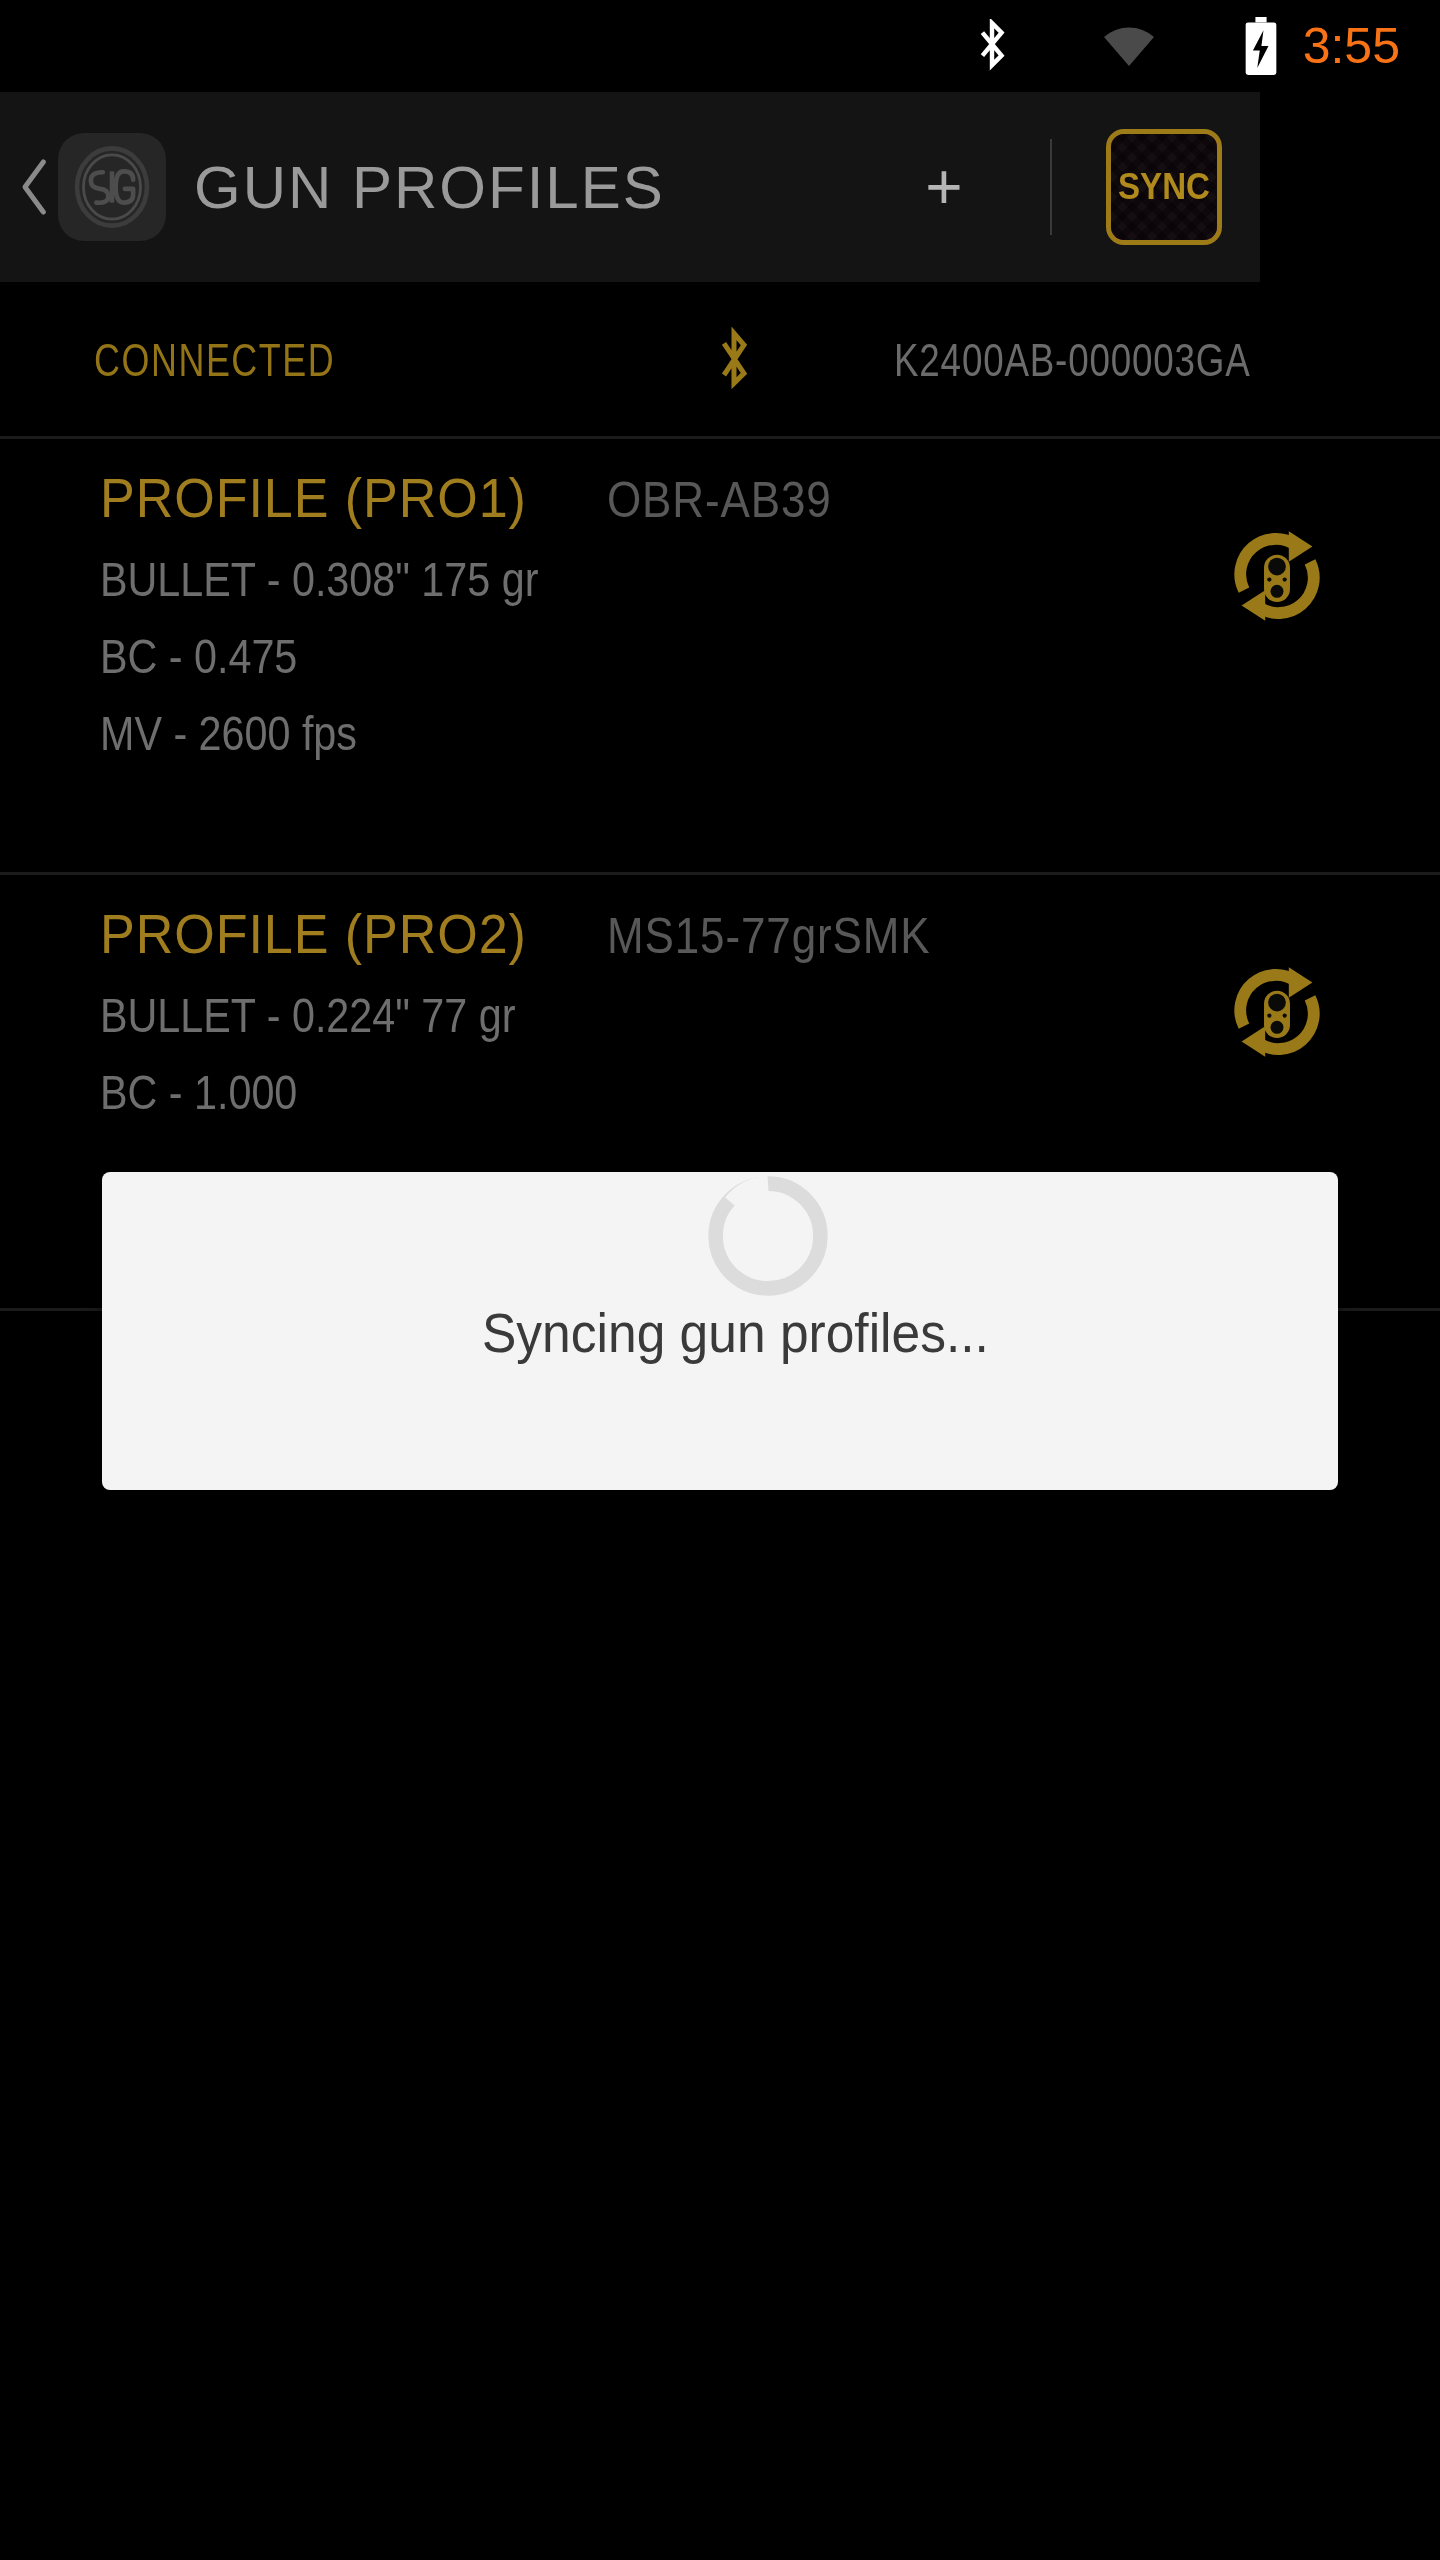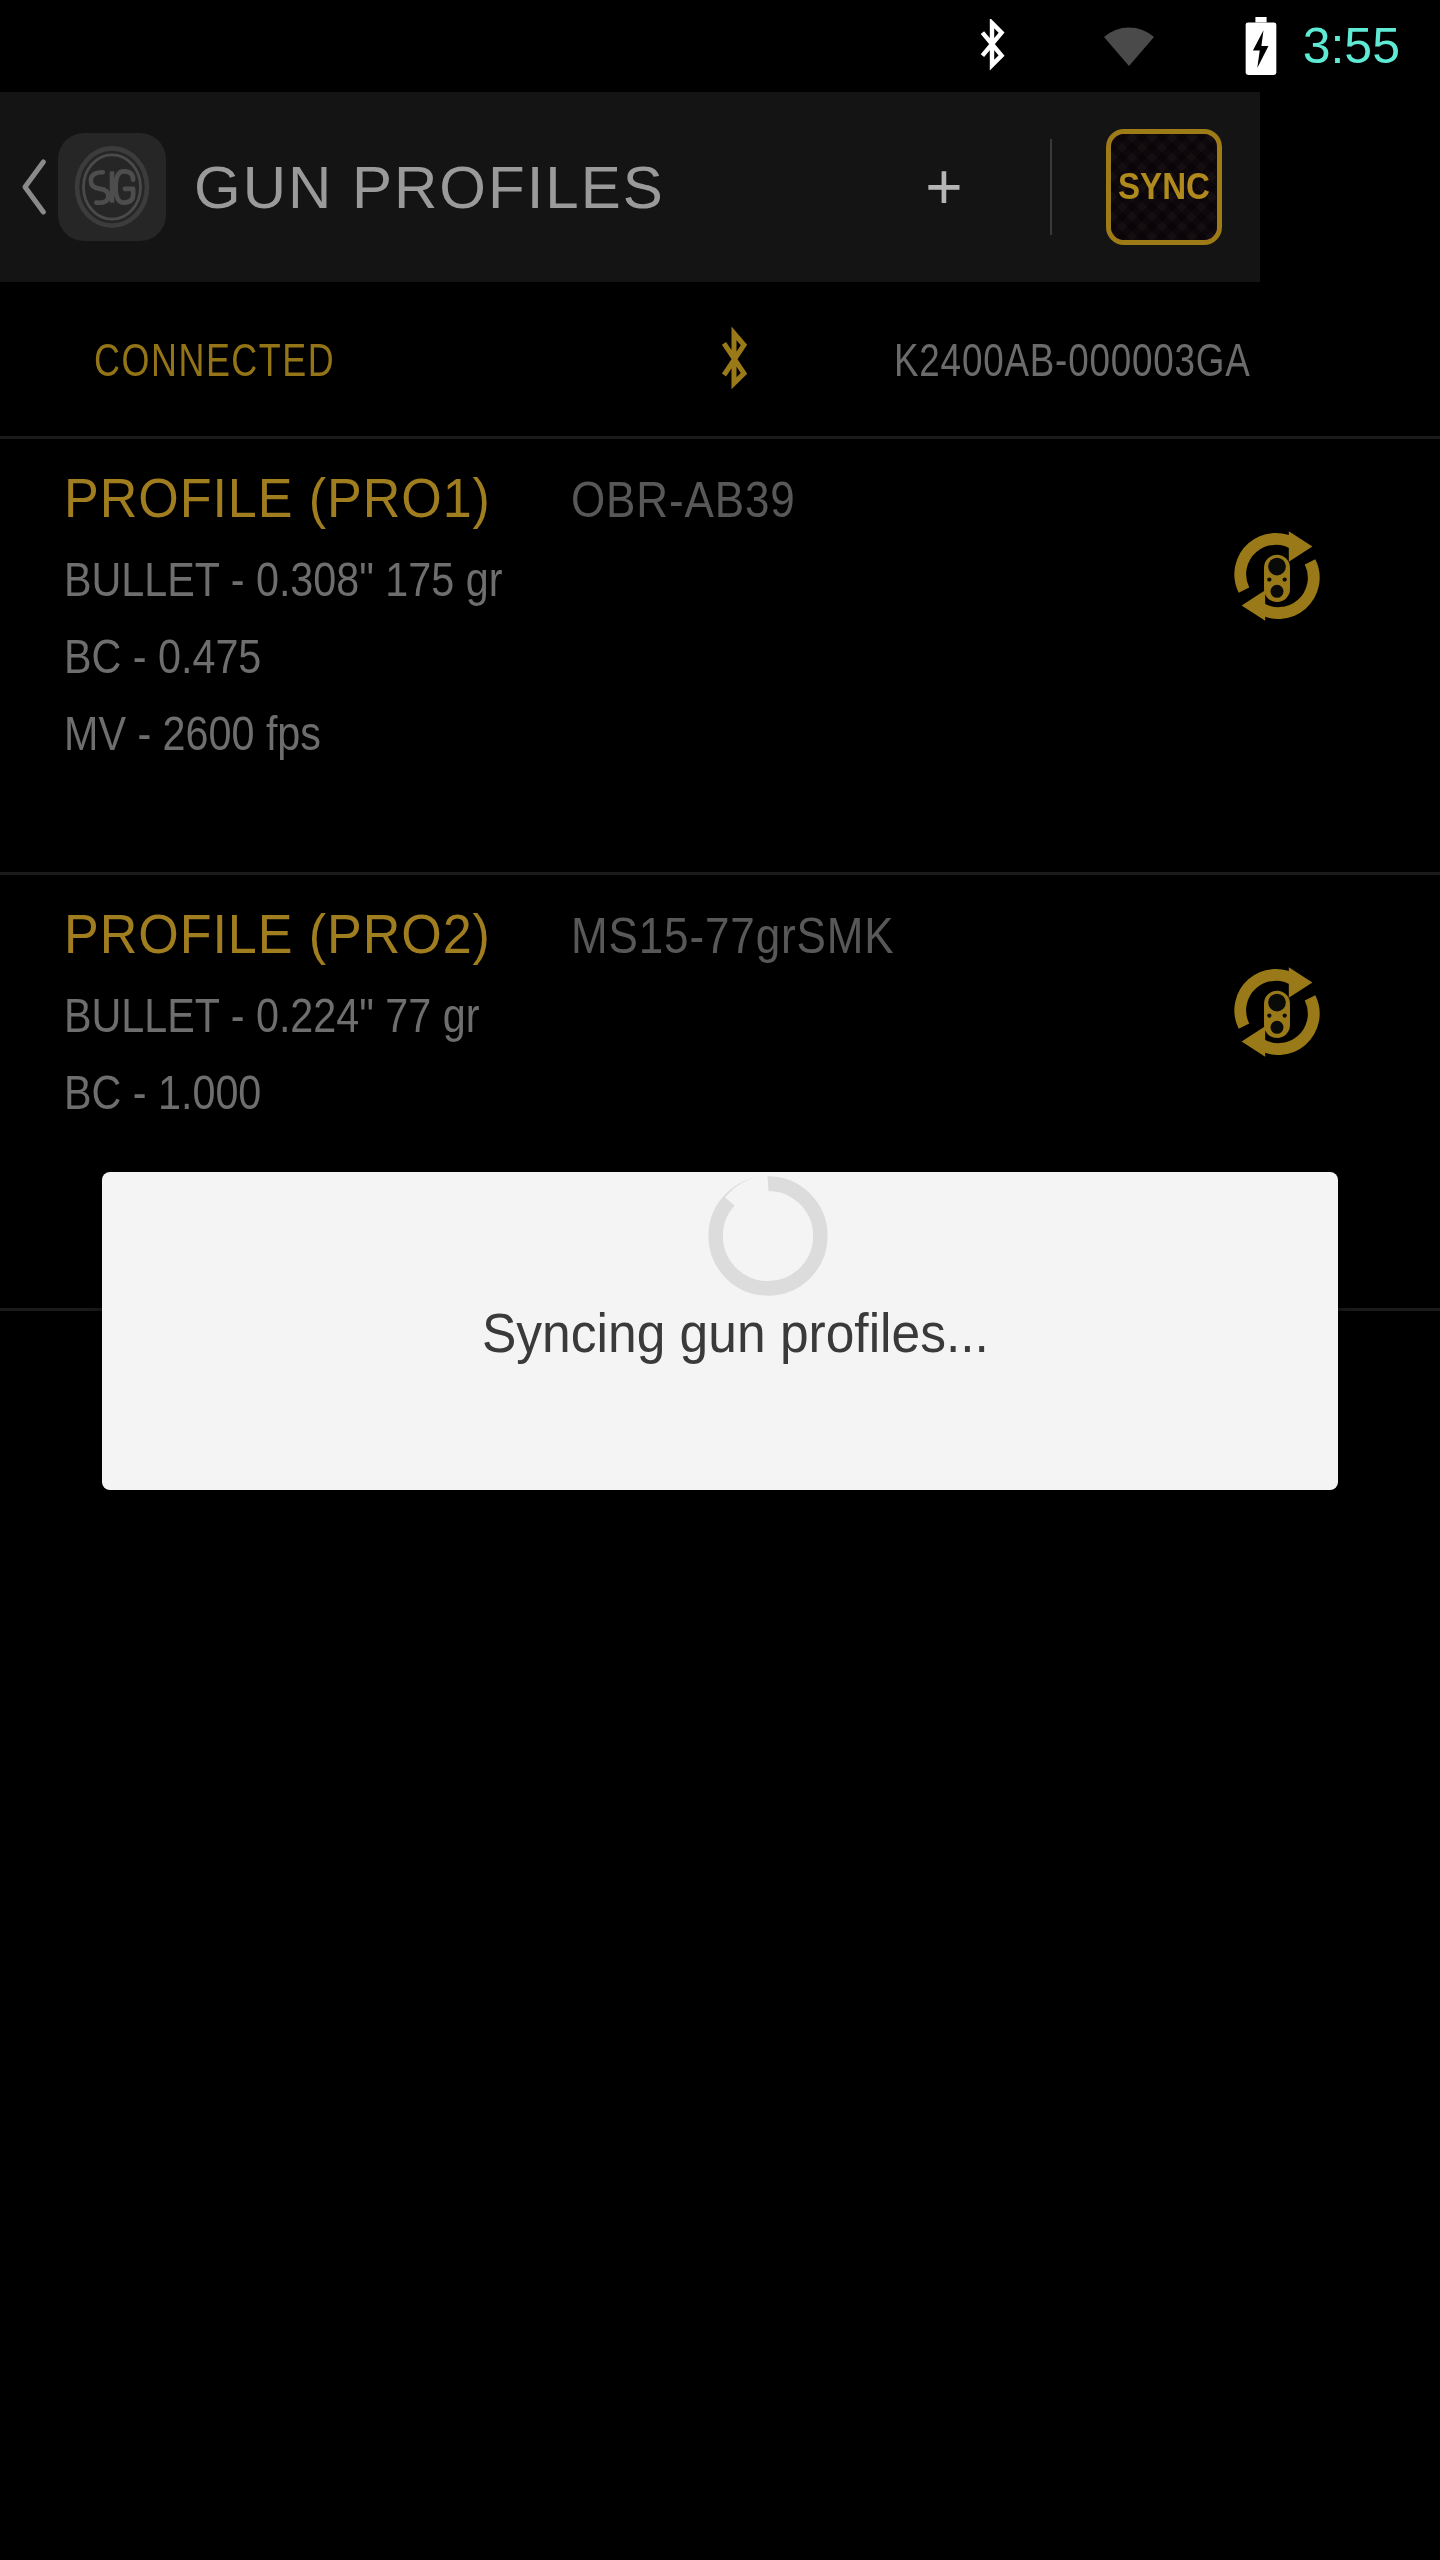--- a/index.html
+++ b/index.html
@@ -21,21 +21,21 @@
     width:1440px; height:92px;
     background:#000000;
     display:flex; align-items:center; justify-content:flex-end;
     padding-right:40px;
   }
   .sb-icon { display:flex; align-items:center; justify-content:center; }
   .sb-bt  { width:46px; height:54px; margin-right:86px; }
   .sb-wifi{ width:56px; height:46px; margin-right:84px; }
   .sb-batt{ width:40px; height:58px; margin-right:22px; }
   .sb-time {
-    color:#5eead4; font-size:50px; letter-spacing:0px;
+    color:#f97316; font-size:50px; letter-spacing:0px;
     font-family:"Liberation Sans", sans-serif;
     line-height:1;
   }
 
   
   .header {
     position:absolute; top:92px; left:0;
     width:1260px; height:190px;
     background:#141414;
     display:flex; align-items:center;
@@ -119,21 +119,21 @@
   .divider {
     position:absolute; left:0; width:1440px; height:3px;
     background:#1b1b1b;
   }
 
   
   .profile-row {
     position:absolute; left:0; width:1440px;
     background:#000000;
   }
-  .pr-body { position:relative; padding-left:64px; padding-top:26px; }
+  .pr-body { position:relative; padding-left:100px; padding-top:26px; }
   .pr-titleline { display:flex; align-items:baseline; white-space:nowrap; }
   .pr-name {
     color:#a07d1e; font-size:56px; letter-spacing:1px;
     transform:scaleX(0.93); transform-origin:left center;
     font-family:"Liberation Sans", sans-serif;
   }
   .pr-tag {
     color:#585858; font-size:50px; letter-spacing:1px;
     margin-left:48px;
     transform:scaleX(0.88); transform-origin:left center;

